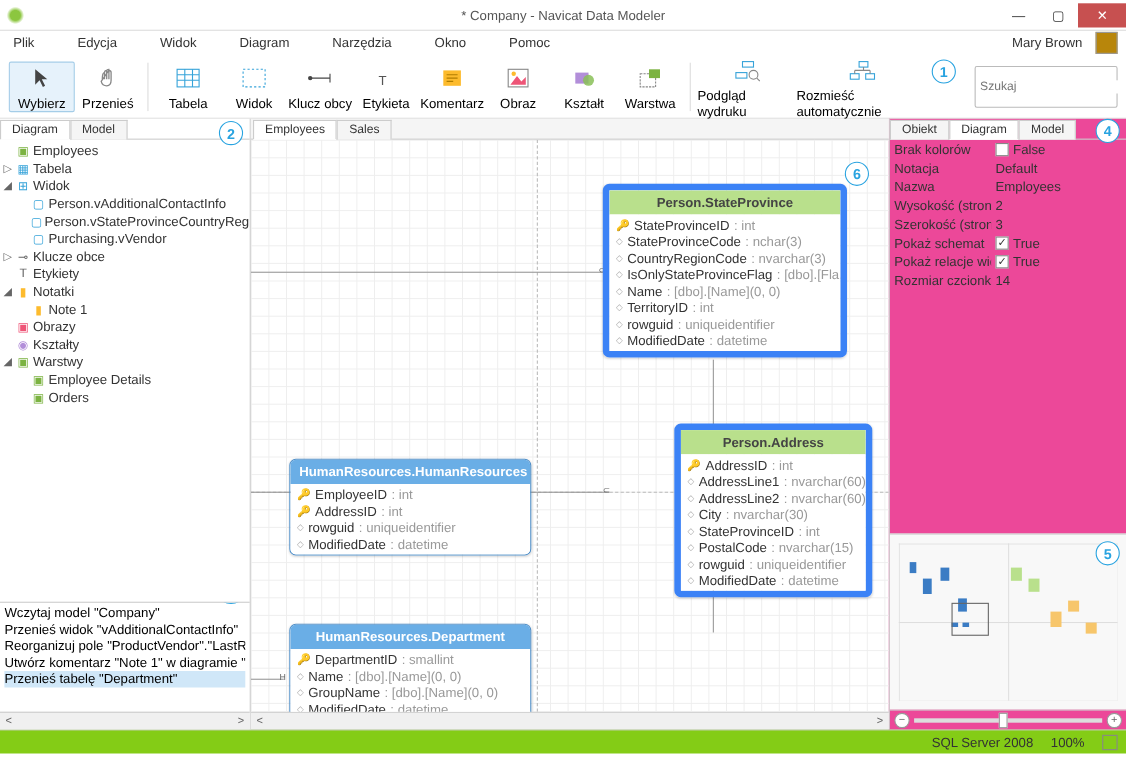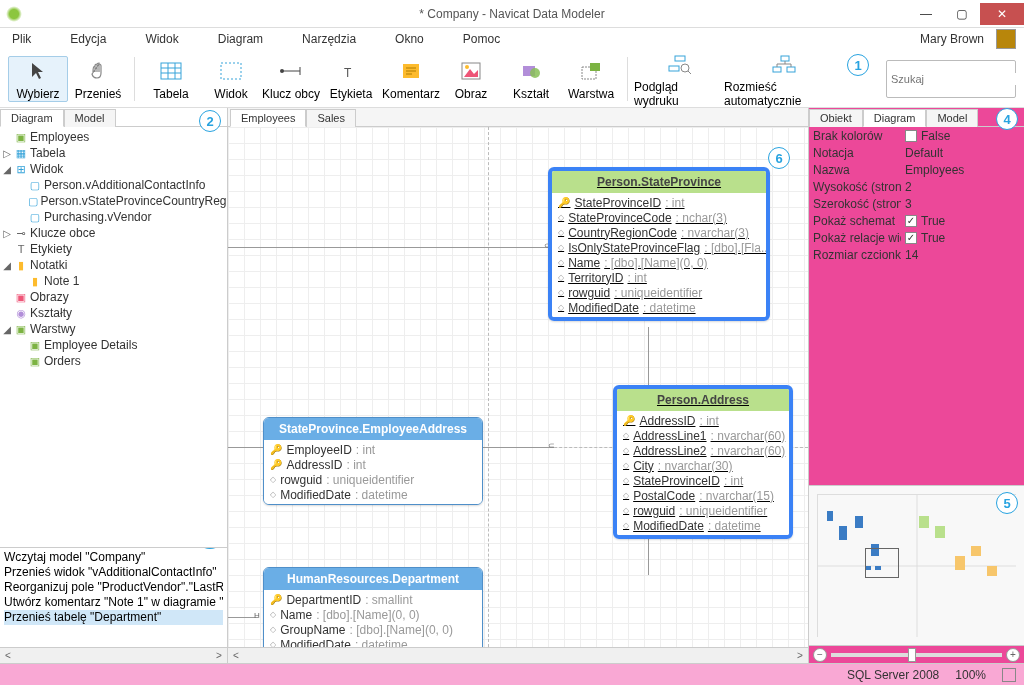--- a/index.html
+++ b/index.html
@@ -53,21 +53,21 @@
 .canvas { flex: 1; position: relative; overflow: hidden; }
 .grid-bg { position: absolute; inset: 0; 
  background-image: linear-gradient(#eee 1px, transparent 1px), linear-gradient(90deg, #eee 1px, transparent 1px);
  background-size: 16px 16px;
 }
 .guide-v { position: absolute; top: 0; bottom: 0; width: 0; border-left: 1px dashed #bbb; }
 .guide-h { position: absolute; left: 0; right: 0; height: 0; border-top: 1px dashed #bbb; }
 
 .entity { position: absolute; border-radius: 6px; overflow: hidden; box-shadow: 0 1px 2px rgba(0,0,0,0.15); }
 .entity.blue { border: 1px solid #4f8fc9; }
-.entity.green { border: 4px solid #3b82f6; text-decoration: underline; }
+.entity.green { border: 6px solid #3b82f6; }
 .entity .hdr { padding: 4px 8px; font-weight: bold; font-size: 12px; text-align: center; }
 .entity.blue .hdr { background: #6aaee6; color: #fff; }
 .entity.green .hdr { background: #b9e08c; color: #444; }
 .entity .body { background: #fff; padding: 2px 6px; }
 .entity .row { display: flex; align-items: center; gap: 4px; height: 15px; font-size: 11px; color: #333; white-space: nowrap; }
 .entity .row .key { color: #d9a400; font-size: 10px; }
 .entity .row .dia { color: #aaa; font-size: 8px; }
 .entity .row .field { color: #333; }
 .entity .row .type { color: #999; }
 
@@ -86,21 +86,21 @@
 .minimap { height: 160px; border-top: 1px solid #ccc; position: relative; background: #f8f8f8; }
 .minimap .grid { position: absolute; inset: 8px; background-image: linear-gradient(#ddd 1px, transparent 1px), linear-gradient(90deg, #ddd 1px, transparent 1px); background-size: 50% 50%; }
 .minimap .blk { position: absolute; }
 .minimap .view { position: absolute; border: 1px solid #666; background: rgba(0,0,0,0); }
 
 .zoombar { height: 18px; border-top: 1px solid #ccc; display: flex; align-items: center; gap: 4px; padding: 0 4px; }
 .zoombar .zb { width: 14px; height: 14px; border: 1px solid #999; border-radius: 50%; display: flex; align-items: center; justify-content: center; font-size: 10px; color: #666; background: #fff; }
 .zoombar .slider { flex: 1; height: 4px; background: #ddd; position: relative; }
 .zoombar .slider .thumb { position: absolute; width: 8px; height: 14px; top: -5px; left: 45%; background: #fff; border: 1px solid #999; }
 
-.statusbar { height: 22px; border-top: 1px solid #ccc; display: flex; align-items: center; font-size: 11px; color: #333; padding: 0 8px; background: #f9a8d4; }
+.statusbar { height: 22px; border-top: 1px solid #ccc; display: flex; align-items: center; font-size: 11px; color: #333; padding: 0 8px; background: #84cc16; }
 .statusbar .r { margin-left: auto; display: flex; gap: 16px; align-items: center; }
 .statusbar .sq { width: 14px; height: 14px; border: 1px solid #888; }
 
 svg { display: block; }
 </style>
 </head>
 <body>
 
 <div class="titlebar">
   <div class="app-icon"></div>
@@ -452,21 +452,21 @@
             </div>
             <div class="row">
               <span class="dia">◇</span>
               <span class="field">ModifiedDate</span>
               <span class="type">: datetime</span>
             </div>
           </div>
       </div>
 
       <div class="entity blue" style="left:35px; top:290px; width:220px">
-        <div class="hdr">StateProvince.EmployeeAddress</div>
+        <div class="hdr">HumanResources.HumanResources</div>
         <div class="body" id="body-ea">
             <div class="row">
               <span class="key">🔑</span>
               <span class="field">EmployeeID</span>
               <span class="type">: int</span>
             </div>
             <div class="row">
               <span class="key">🔑</span>
               <span class="field">AddressID</span>
               <span class="type">: int</span>

